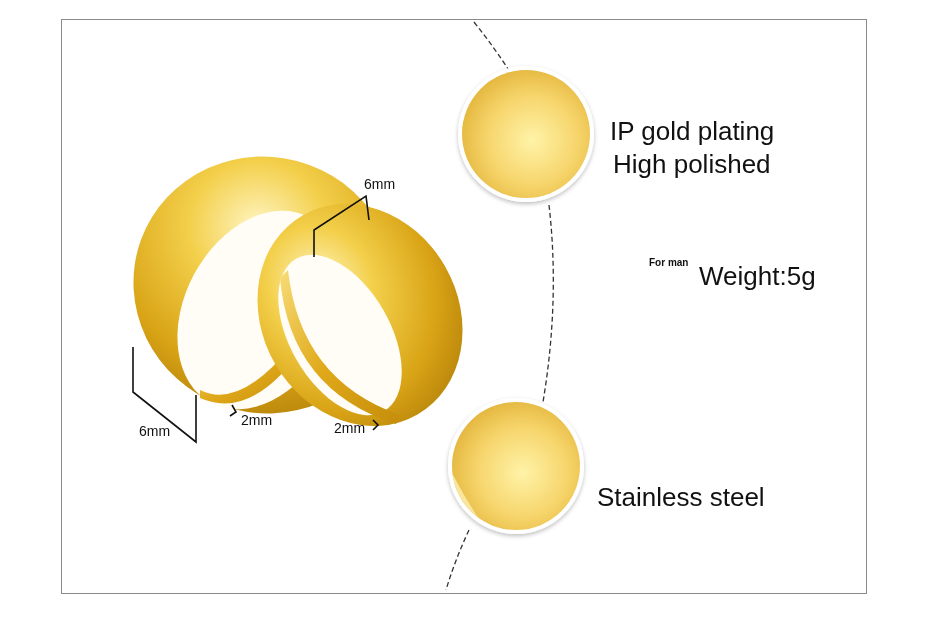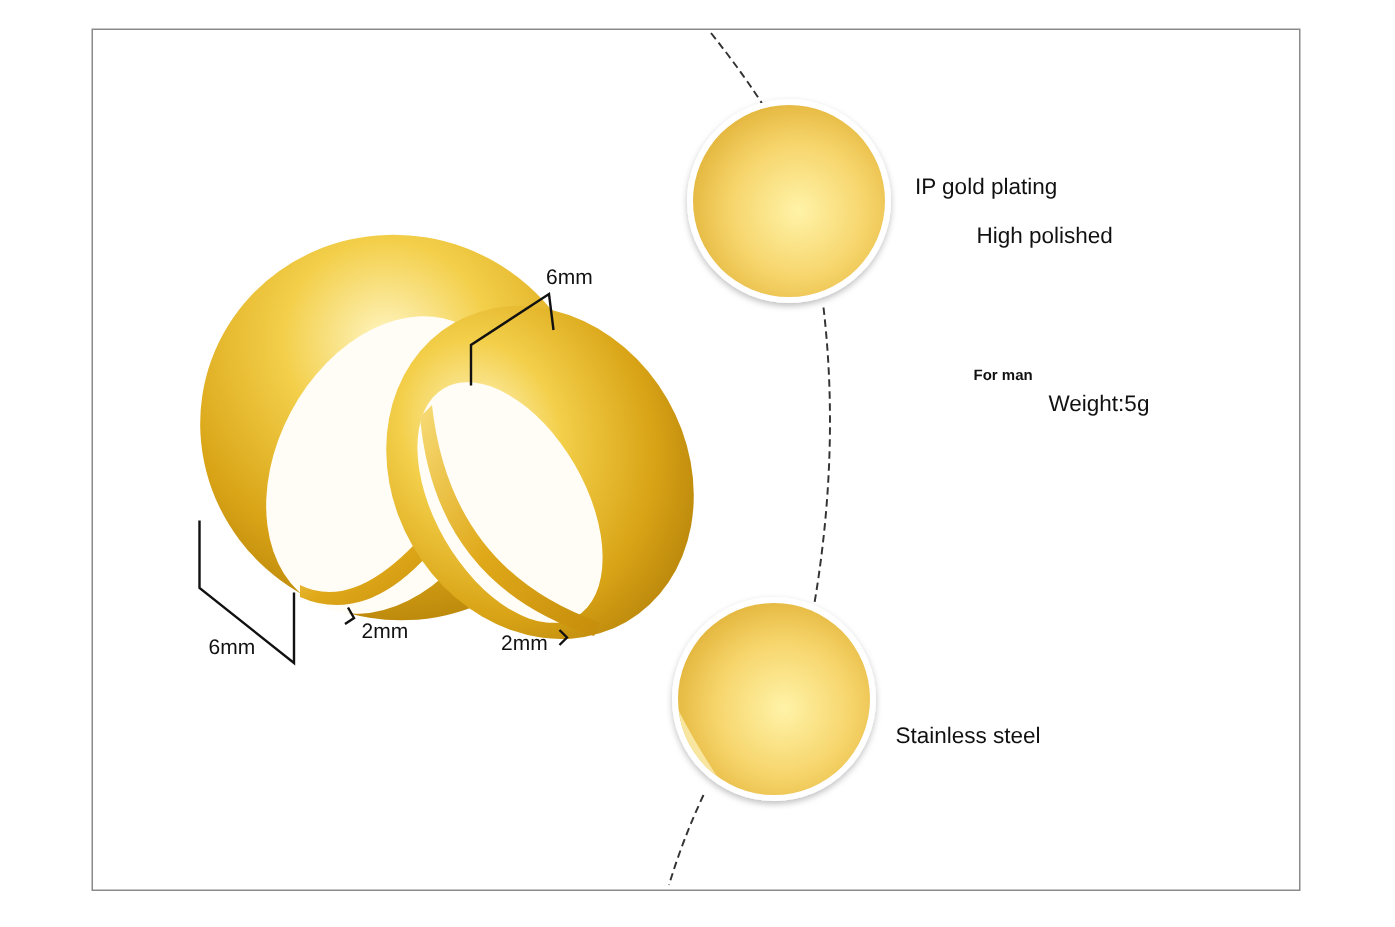--- a/index.html
+++ b/index.html
@@ -2,21 +2,21 @@
 <html><head>
 <meta charset="utf-8">
 <style>
   html, body { margin: 0; padding: 0; background: #ffffff; }
   body { width: 930px; height: 618px; position: relative; overflow: hidden;
          font-family: "Liberation Sans", sans-serif; color: #111; }
   .frame { position: absolute; left: 61px; top: 19px; width: 806px; height: 575px;
            border: 1.5px solid #8a8a8a; box-sizing: border-box; }
   .svg-layer { position: absolute; left: 0; top: 0; width: 930px; height: 618px; }
   .label { position: absolute; white-space: nowrap; }
-  .big { font-size: 15px; }
+  .big { font-size: 26px; }
   .dim { font-size: 14px; text-align: right; }
   .small { font-size: 10px; font-weight: bold; }
 </style>
 </head>
 <body>
 
 <div class="frame"></div>
 
 <svg class="svg-layer" viewBox="0 0 930 618">
   <defs>
@@ -75,21 +75,21 @@
   </g>
 
   <g filter="url(#shadow)">
     <circle cx="516" cy="466" r="68" fill="#ffffff"></circle>
     <circle cx="516" cy="466" r="64" fill="url(#gDisc)"></circle>
     <path clip-path="url(#clipBot)" d="M448 465 Q 465 500 490 535 L 480 540 Q 455 505 440 470 Z" fill="#f8e6a0"></path>
   </g>
 </svg>
 
 <div class="label big" style="left:610px; top:116px;">IP gold plating</div>
-<div class="label big" style="left:613px; top:149px;margin-left:38px;">High polished</div>
-<div class="label small" style="left:649px; top:245px;">For man</div>
+<div class="label big" style="left:613px; top:149px;">High polished</div>
+<div class="label small" style="left:649px; top:257px;">For man</div>
 <div class="label big" style="left:699px; top:261px;">Weight:5g</div>
 <div class="label big" style="left:597px; top:482px;text-align:right;">Stainless steel</div>
 
 <div class="label dim" style="left:364px; top:176px;">6mm</div>
 <div class="label dim" style="left:139px; top:423px;">6mm</div>
 <div class="label dim" style="left:241px; top:412px;">2mm</div>
 <div class="label dim" style="left:334px; top:420px;">2mm</div>
 
 </body></html>

